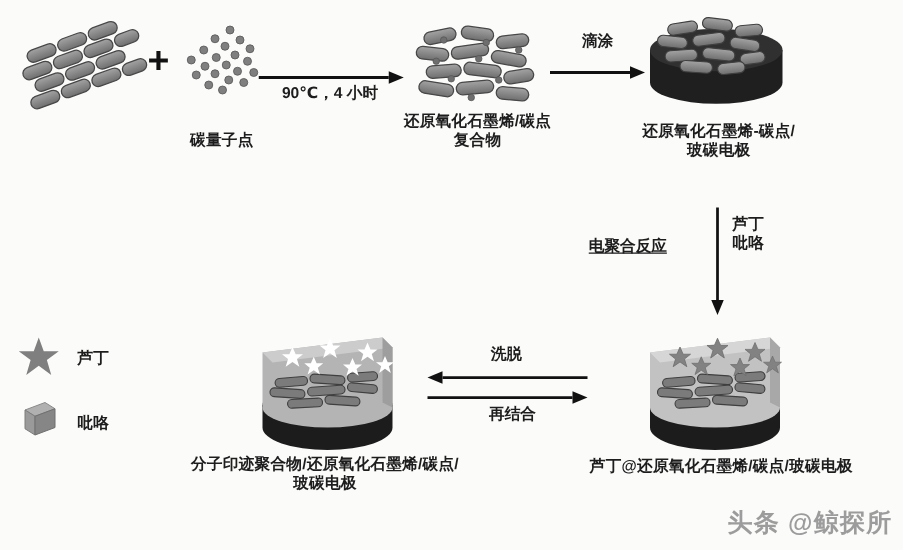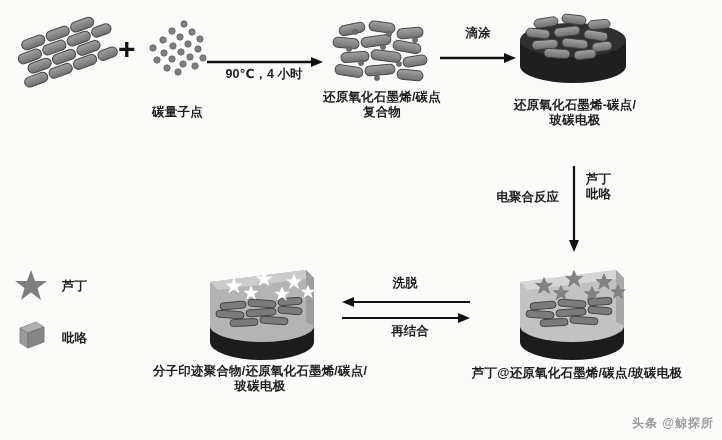--- a/index.html
+++ b/index.html
@@ -41,21 +41,21 @@
   }
   .legend-label{
     position:absolute;
     font-size:12.5px;
     font-weight:600;
     color:#1d1d1d;
   }
   .wm{
     position:absolute;
     right:8px;bottom:8px;
-    font-size:12px;
+    font-size:20px;
     color:#8c8c8c;
     font-weight:600;
     letter-spacing:1px;
     opacity:.85;
   }
   svg{display:block;overflow:visible;}
 </style>
 </head>
 <body>
 
@@ -188,21 +188,21 @@
   </div>
   <div class="cap" style="left:496px;top:98px;width:158px;">还原氧化石墨烯-碳点/
 玻碳电极</div>
 
   <div class="node" style="left:568px;top:166px;width:12px;height:86px;">
     <svg width="12" height="86" viewBox="0 0 12 86" aria-hidden="true">
       <line x1="6" y1="0" x2="6" y2="74" stroke="#111" stroke-width="2.2"></line>
       <polygon points="1,74 11,74 6,86" fill="#111"></polygon>
     </svg>
   </div>
-  <div class="rx" style="left:455px;top:190px;width:104px;text-align:right;">电聚合反应</div>
+  <div class="rx" style="left:471px;top:190px;width:104px;text-align:left;text-decoration:underline;">电聚合反应</div>
   <div class="rx" style="left:586px;top:172px;width:70px;text-align:left;">芦丁
 吡咯</div>
 
   <div class="node" style="left:196px;top:262px;width:132px;height:100px;">
     <svg width="132" height="100" viewBox="0 0 132 100" aria-hidden="true">
       <defs>
         <clipPath id="clipCav">
             <rect x="0" y="0" width="132" height="100"></rect>
           </clipPath>
       </defs>

